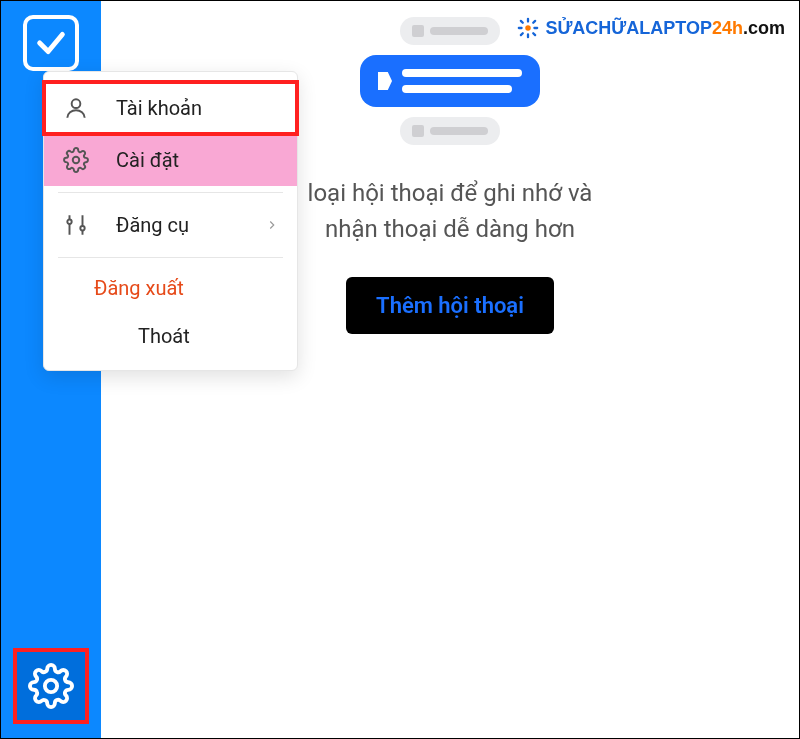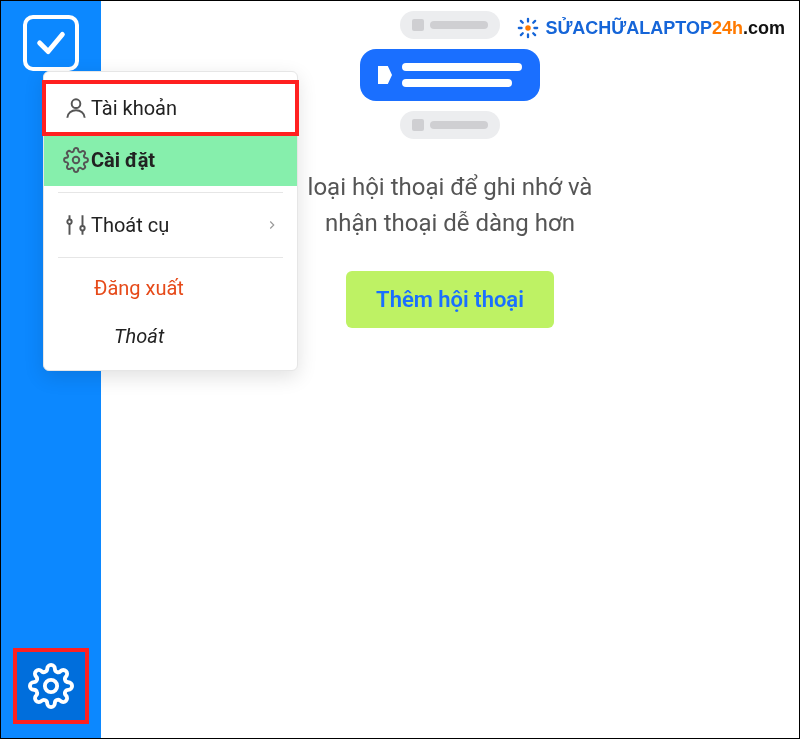--- a/index.html
+++ b/index.html
@@ -46,53 +46,53 @@
     width: 255px;
     background: #fff;
     border: 1px solid #e6e6e6;
     border-radius: 6px;
     box-shadow: 0 6px 20px rgba(0,0,0,0.12);
     padding: 10px 0;
   }
   .menu-item {
     display: flex;
     align-items: center;
-    gap: 1px;
+    gap: 26px;
     padding: 12px 18px;
     font-size: 20px;
     color: #222;
     cursor: pointer;
     position: relative;
   }
-  .menu-item.selected { background: #86efac; font-weight: bold; }
+  .menu-item.selected { background: #f9a8d4; }
   .menu-item .chev {
     margin-left: auto;
     color: #999;
   }
   .menu-item.red-highlight {
     outline: 4px solid #ff2020;
     outline-offset: -2px;
     z-index: 2;
   }
   .menu-item .icon { width: 28px; height: 28px; display:flex; align-items:center; justify-content:center; color:#555; flex-shrink:0; }
   .menu-divider {
     height: 1px;
     background: #e6e6e6;
     margin: 6px 14px;
   }
   .menu-item.logout { color: #e64a19; padding-left: 40px; margin-left: 10px; }
-  .menu-item.exit { padding-left: 70px; font-style: italic; }
+  .menu-item.exit { padding-left: 94px; }
 
   .main {
     position: absolute;
     left: 100px; top: 0; right: 0; bottom: 0;
     display: flex;
     flex-direction: column;
     align-items: center;
-    padding-top: 10px;
+    padding-top: 16px;
   }
   .bubble-gray {
     background: #ecedef;
     border-radius: 14px;
     display: flex;
     align-items: center;
     padding: 8px 12px;
     gap: 6px;
   }
   .bubble-gray .dot { width:12px; height:12px; background:#cfcfd2; border-radius:2px; }
@@ -113,21 +113,21 @@
   .main-text {
     font-size: 24px;
     color: #555;
     text-align: center;
     line-height: 1.5;
     margin-top: 30px;
     max-width: 460px;
   }
   .add-btn {
     margin-top: 30px;
-    background: #bef264;
+    background: #000000;
     color: #1a6fff;
     font-size: 22px;
     font-weight: 600;
     padding: 16px 30px;
     border-radius: 6px;
     cursor: pointer;
   }
   .watermark {
     position: absolute;
     top: 16px; right: 14px;
@@ -217,21 +217,21 @@
   <div class="menu-divider"></div>
   <div class="menu-item">
     <span class="icon">
       <svg width="26" height="26" viewBox="0 0 24 24" fill="none" stroke="currentColor" stroke-width="1.8">
           <line x1="6" y1="3" x2="6" y2="21"></line>
           <line x1="18" y1="3" x2="18" y2="21"></line>
           <circle cx="6" cy="9" r="2" fill="#fff"></circle>
           <circle cx="18" cy="15" r="2" fill="#fff"></circle>
         </svg>
     </span>
-    <span>Thoát cụ</span>
+    <span>Đăng cụ</span>
     <span class="chev">
       <svg width="14" height="14" viewBox="0 0 24 24" fill="none" stroke="currentColor" stroke-width="2">
           <polyline points="9 18 15 12 9 6"></polyline>
         </svg>
     </span>
   </div>
   <div class="menu-divider"></div>
   <div class="menu-item logout">
     <span>Đăng xuất</span>
   </div>

